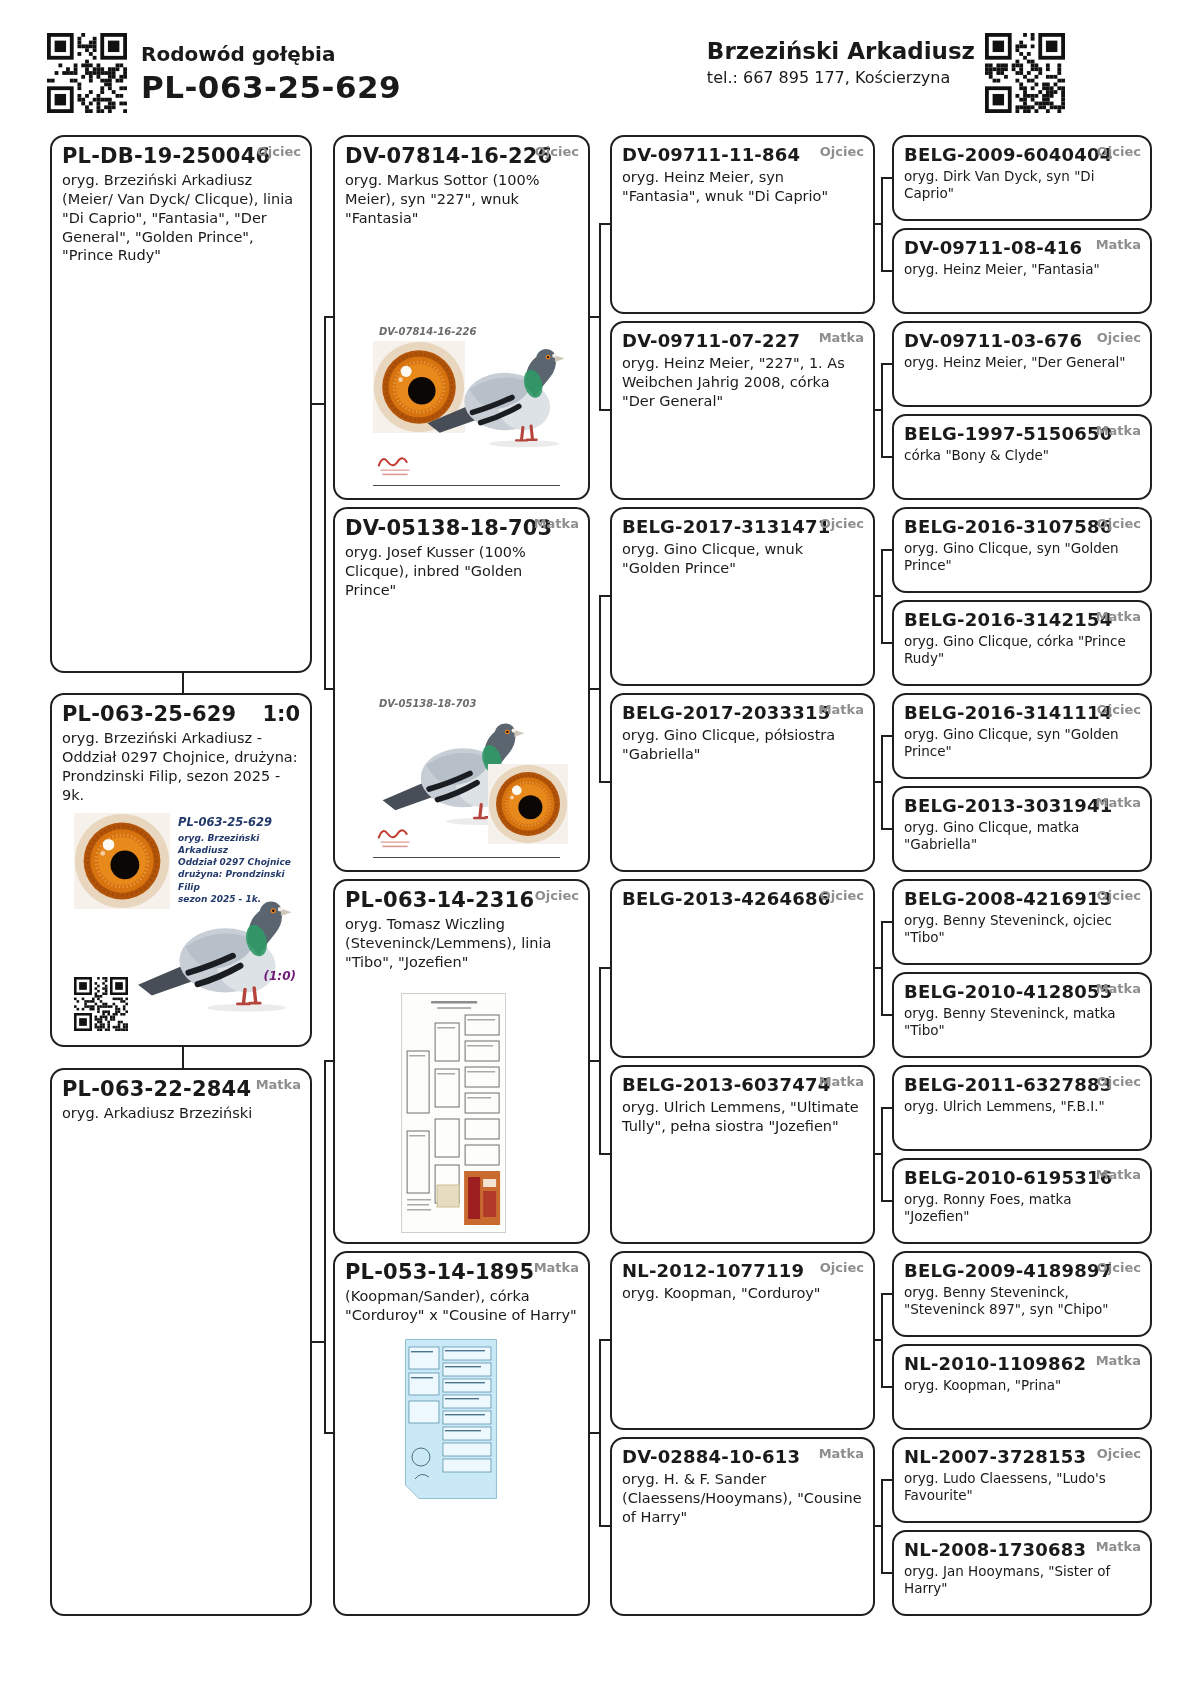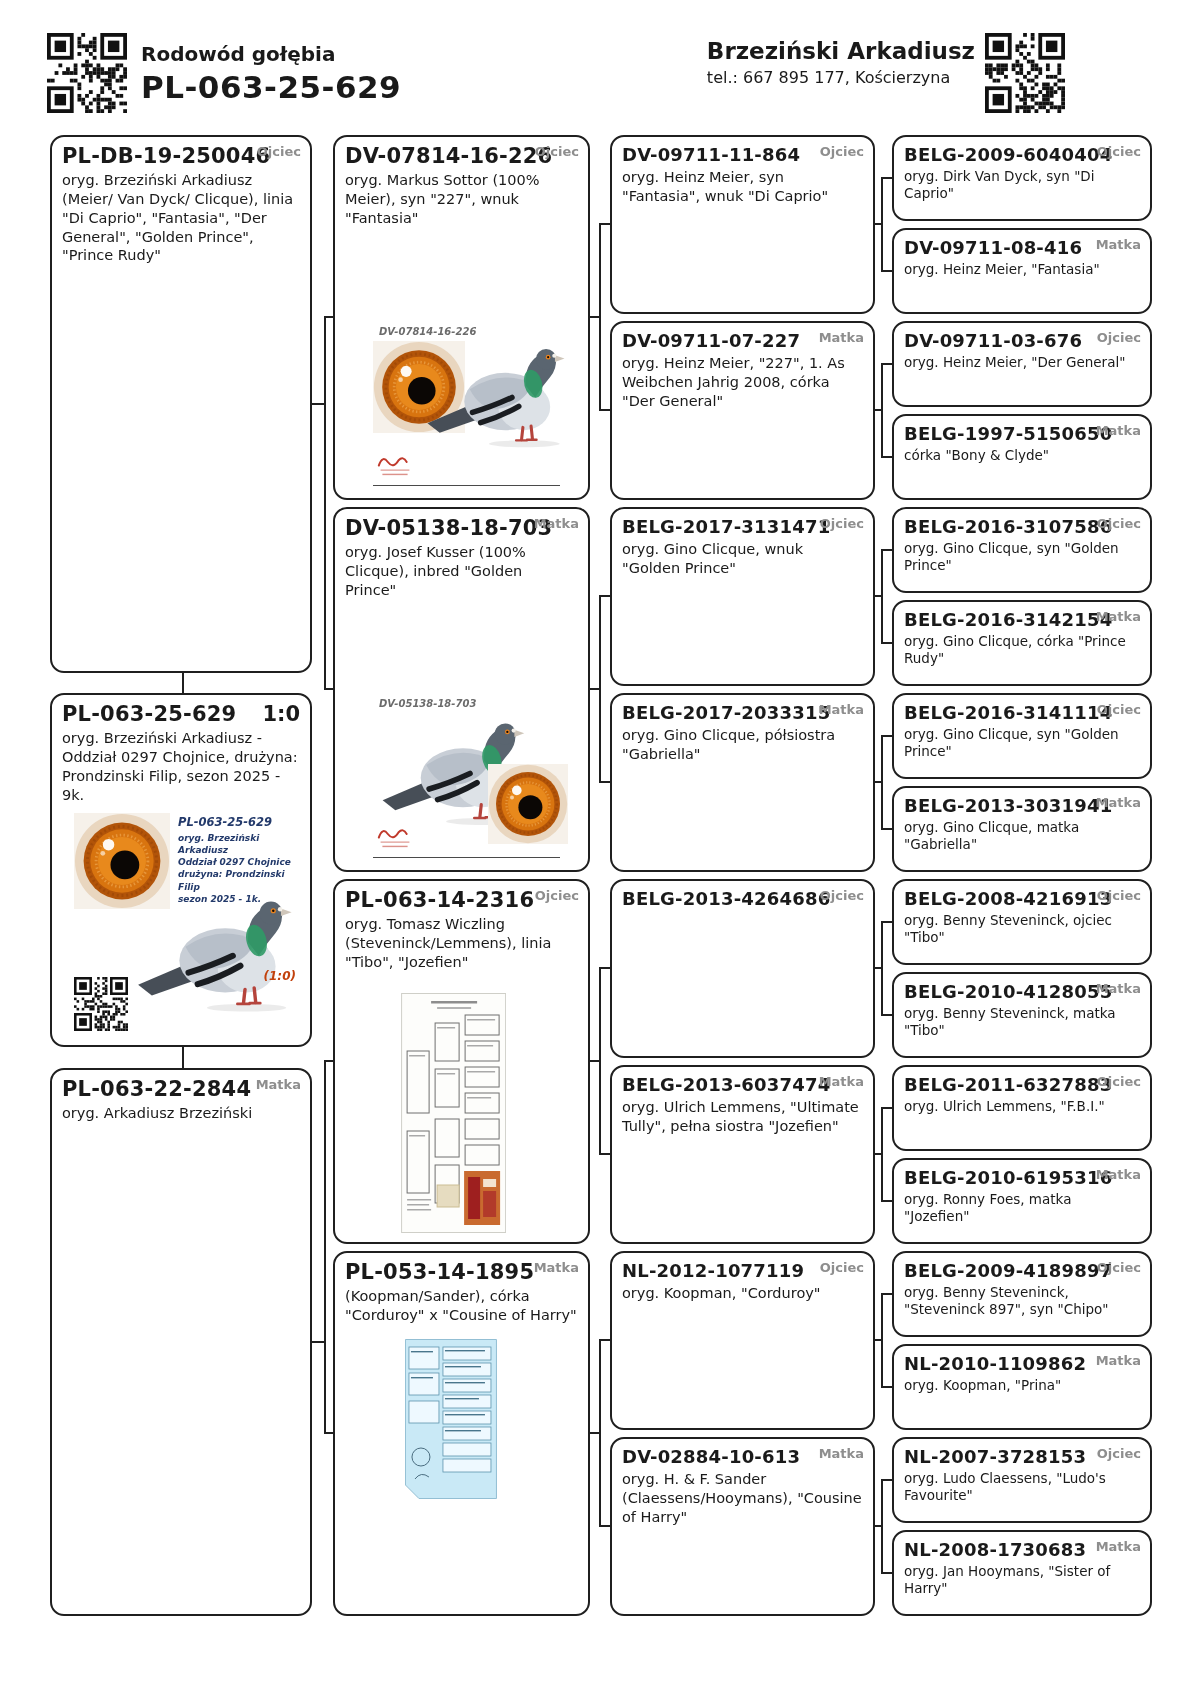--- a/index.html
+++ b/index.html
@@ -48,21 +48,21 @@
   .photo.alt .eye{left:auto;right:8px;top:auto;bottom:16px;width:80px;height:80px;}
   .photo.alt .bird{right:auto;left:30px;top:12px;width:155px;height:120px;}
   
   .photo.subj{left:22px;right:10px;bottom:10px;height:228px;}
   .photo.subj .eye{left:0;top:6px;width:96px;height:96px;}
   .photo.subj .bird{right:0;top:auto;bottom:18px;width:168px;height:130px;}
   .scap{position:absolute;left:104px;top:8px;width:126px;color:#233a6b;font-style:italic;font-weight:bold;}
   .scap .l0{font-size:11.5px;margin-bottom:3px;}
   .scap .ln{font-size:9px;line-height:1.35;}
   .photo-qr{position:absolute;left:0;bottom:4px;width:54px;height:54px;}
-  .photo-result{position:absolute;right:4px;bottom:52px;font-size:12px;font-weight:bold;font-style:italic;color:#c2410c;}
+  .photo-result{position:absolute;right:4px;bottom:52px;font-size:12px;font-weight:bold;font-style:italic;color:#701a75;}
   
   .doc1{position:absolute;left:50%;transform:translateX(-58%);bottom:9px;width:105px;height:240px;}
   .doc2{position:absolute;left:50%;transform:translateX(-62%);top:86px;width:92px;height:160px;}
   
   #connectors{position:absolute;left:0;top:0;width:1200px;height:1697px;pointer-events:none;}
 </style>
 </head>
 <body>
 
 <svg width="0" height="0" style="position:absolute" aria-hidden="true">

